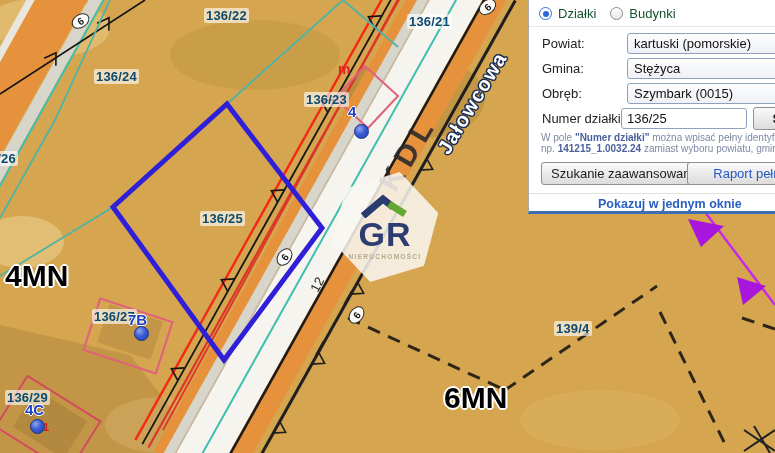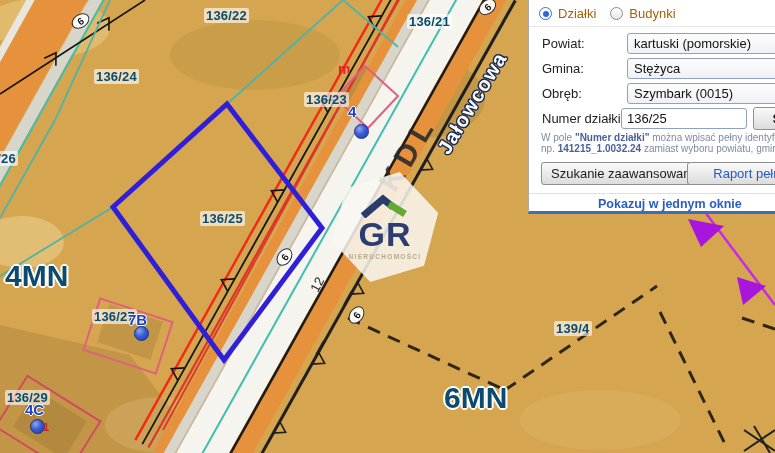--- a/index.html
+++ b/index.html
@@ -5,21 +5,21 @@
   html,body{margin:0;padding:0;background:#222;}
   #stage{position:relative;width:775px;height:453px;overflow:hidden;background:#d5a54f;
          font-family:"Liberation Sans",sans-serif;}
   #map{position:absolute;inset:0;}
   #linework{position:absolute;left:0;top:0;}
 
   
   .plabel{position:absolute;font-size:13px;font-weight:bold;color:#0c4a6e;
           background:rgba(255,255,255,.62);padding:0 2px;line-height:15px;
           border-radius:2px;white-space:nowrap;letter-spacing:.2px;}
-  .zlabel{position:absolute;font-size:30px;font-weight:bold;color:#0c4a6e;line-height:30px;
+  .zlabel{position:absolute;font-size:30px;font-weight:bold;color:#000000;line-height:30px;
           text-shadow:2px 0 #fff,-2px 0 #fff,0 2px #fff,0 -2px #fff,1px 1px #fff,
                       -1px -1px #fff,1px -1px #fff,-1px 1px #fff;white-space:nowrap;}
   .addr-num{position:absolute;font-size:15px;font-weight:bold;color:#1d3fc0;line-height:15px;
           text-shadow:1px 0 #fff,-1px 0 #fff,0 1px #fff,0 -1px #fff;white-space:nowrap;}
   .addr-dot{position:absolute;width:15px;height:15px;border-radius:50%;
           background:radial-gradient(circle at 35% 30%,#8ea6ec 0%,#3a5cd4 45%,#1d3fb0 100%);
           border:1px solid #16308c;box-sizing:border-box;}
   .dim{position:absolute;font-size:10px;font-weight:bold;color:#141414;line-height:13px;
           text-align:center;white-space:nowrap;}
   .dim.oval{width:19px;height:14px;background:rgba(255,255,255,.95);border:1px solid #2a2a2a;
@@ -59,21 +59,21 @@
           border:1px solid #8ea2bd;border-radius:3px;background:#fff;padding:2px 5px;
           font-size:13px;font-family:"Liberation Sans",sans-serif;color:#111;}
   .p-btn{position:absolute;box-sizing:border-box;border:1px solid #8f8f8f;border-radius:3px;
           background:linear-gradient(#fafafa,#dcdcdc);font-size:13px;padding:3px 9px;
           font-family:"Liberation Sans",sans-serif;color:#1c1c1c;white-space:nowrap;cursor:pointer;}
   .radio{display:inline-block;width:13px;height:13px;border-radius:50%;box-sizing:border-box;
           border:1px solid #8b8b8b;background:linear-gradient(#fff,#e6e6e6);
           vertical-align:-2px;position:relative;cursor:pointer;}
   .radio.sel{border-color:#3a6cd0;background:#fff;}
   .radio.sel::after{content:"";position:absolute;inset:2.5px;border-radius:50%;background:#2b66d9;}
-  .radio-lbl{font-size:13px;color:#a16207;margin:0 14px 0 6px;}
+  .radio-lbl{font-size:13px;color:#14532d;margin:0 14px 0 6px;}
   .help{position:absolute;left:12px;width:320px;font-size:10px;line-height:10.5px;
           color:#7d8aa5;white-space:nowrap;}
   .help b{color:#4a5f9b;}
   .p-link{position:absolute;font-size:12.5px;font-weight:600;color:#2a5fc0;cursor:pointer;
           white-space:nowrap;text-decoration:none;}
   #panel-divider{position:absolute;left:0;top:26px;width:100%;height:1px;background:#e7e7e7;}
   #links-divider{position:absolute;left:0;top:193px;width:100%;height:1px;background:#e0e0e0;}
 </style>
 </head>
 <body>

